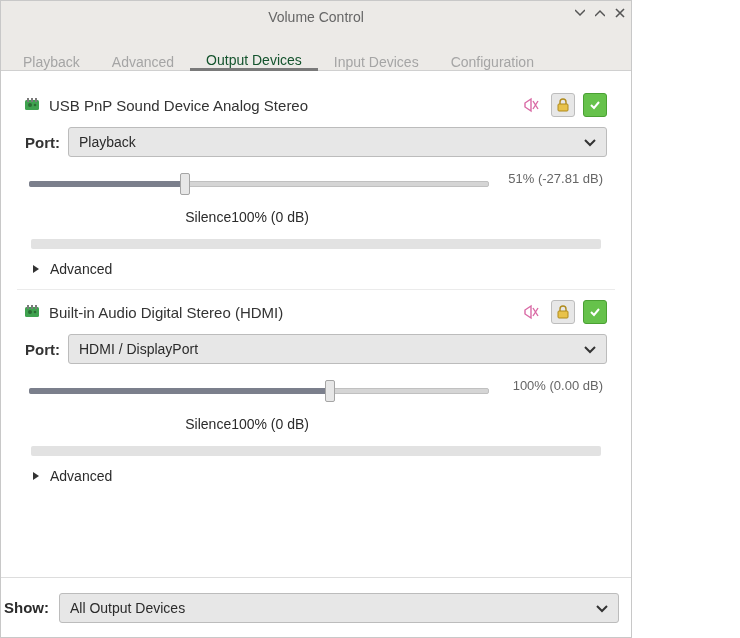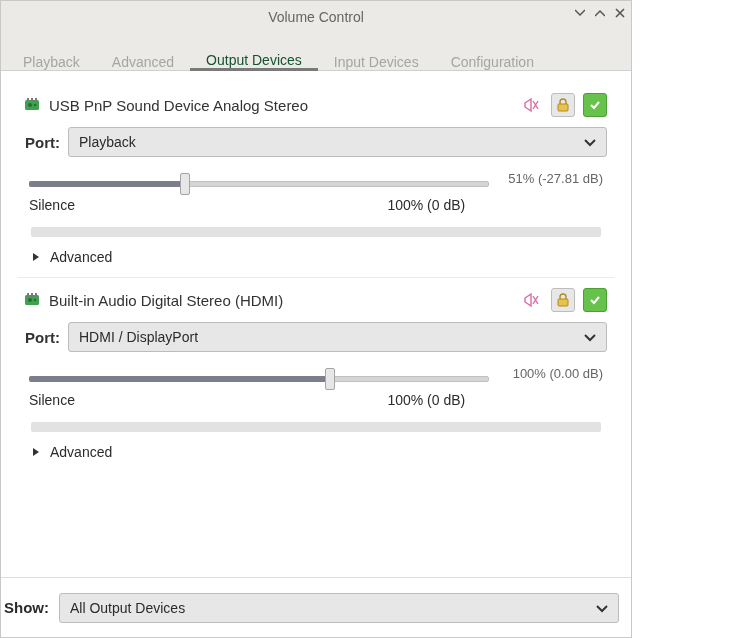--- a/index.html
+++ b/index.html
@@ -24,21 +24,21 @@
 .port-label{font-weight:700;color:#333;font-size:15px}
 .port-select{flex:1;height:30px;border:1px solid #bcbcbc;border-radius:3px;background:#e7e7e7;display:flex;align-items:center;padding:0 10px;position:relative;color:#333;cursor:pointer}
 .caret{position:absolute;right:10px;top:50%;transform:translateY(-50%)}
 .vol-block{margin:6px 4px 0}
 .vol-row{display:flex;align-items:center;gap:8px}
 .slider-wrap{flex:1;position:relative;height:18px}
 .slider-track{position:absolute;left:0;right:0;top:50%;transform:translateY(-50%);height:6px;background:#d5d5d5;border:1px solid #c0c0c0;border-radius:2px}
 .slider-fill{position:absolute;top:50%;transform:translateY(-50%);left:0;height:6px;background:#7b7f8c;border-radius:2px}
 .slider-thumb{position:absolute;top:-2px;width:10px;height:22px;background:#e7e7e7;border:1px solid #a5a5a5;border-radius:2px;cursor:pointer}
 .vol-readout{color:#666;font-size:13px;width:106px;text-align:right;position:relative;top:-6px}
-.marks{display:flex;justify-content:space-between;color:#9a9a9a;font-size:14px;margin-top:4px}
+.marks{display:flex;justify-content:center;color:#9a9a9a;font-size:14px;margin-top:16px}
 .vu-bar{height:10px;background:#e2e2e2;border-radius:2px;margin:14px 2px 6px}
 .advanced{display:flex;align-items:center;gap:9px;cursor:pointer;padding:6px 2px 8px;color:#333;font-size:15px}
 .sep{height:1px;background:#ebebeb;margin:0 4px}
 .footer{height:60px;display:flex;align-items:center;justify-content:flex-end;padding:17px 12px;gap:10px;border-top:1px solid #ddd}
 .footer-label{font-weight:700;font-size:15px}
 .footer-select{flex:0 0 560px;height:30px;border:1px solid #bcbcbc;border-radius:3px;background:#e7e7e7;display:flex;align-items:center;padding:0 10px;position:relative;cursor:pointer}
 </style>
 </head>
 <body>
 

